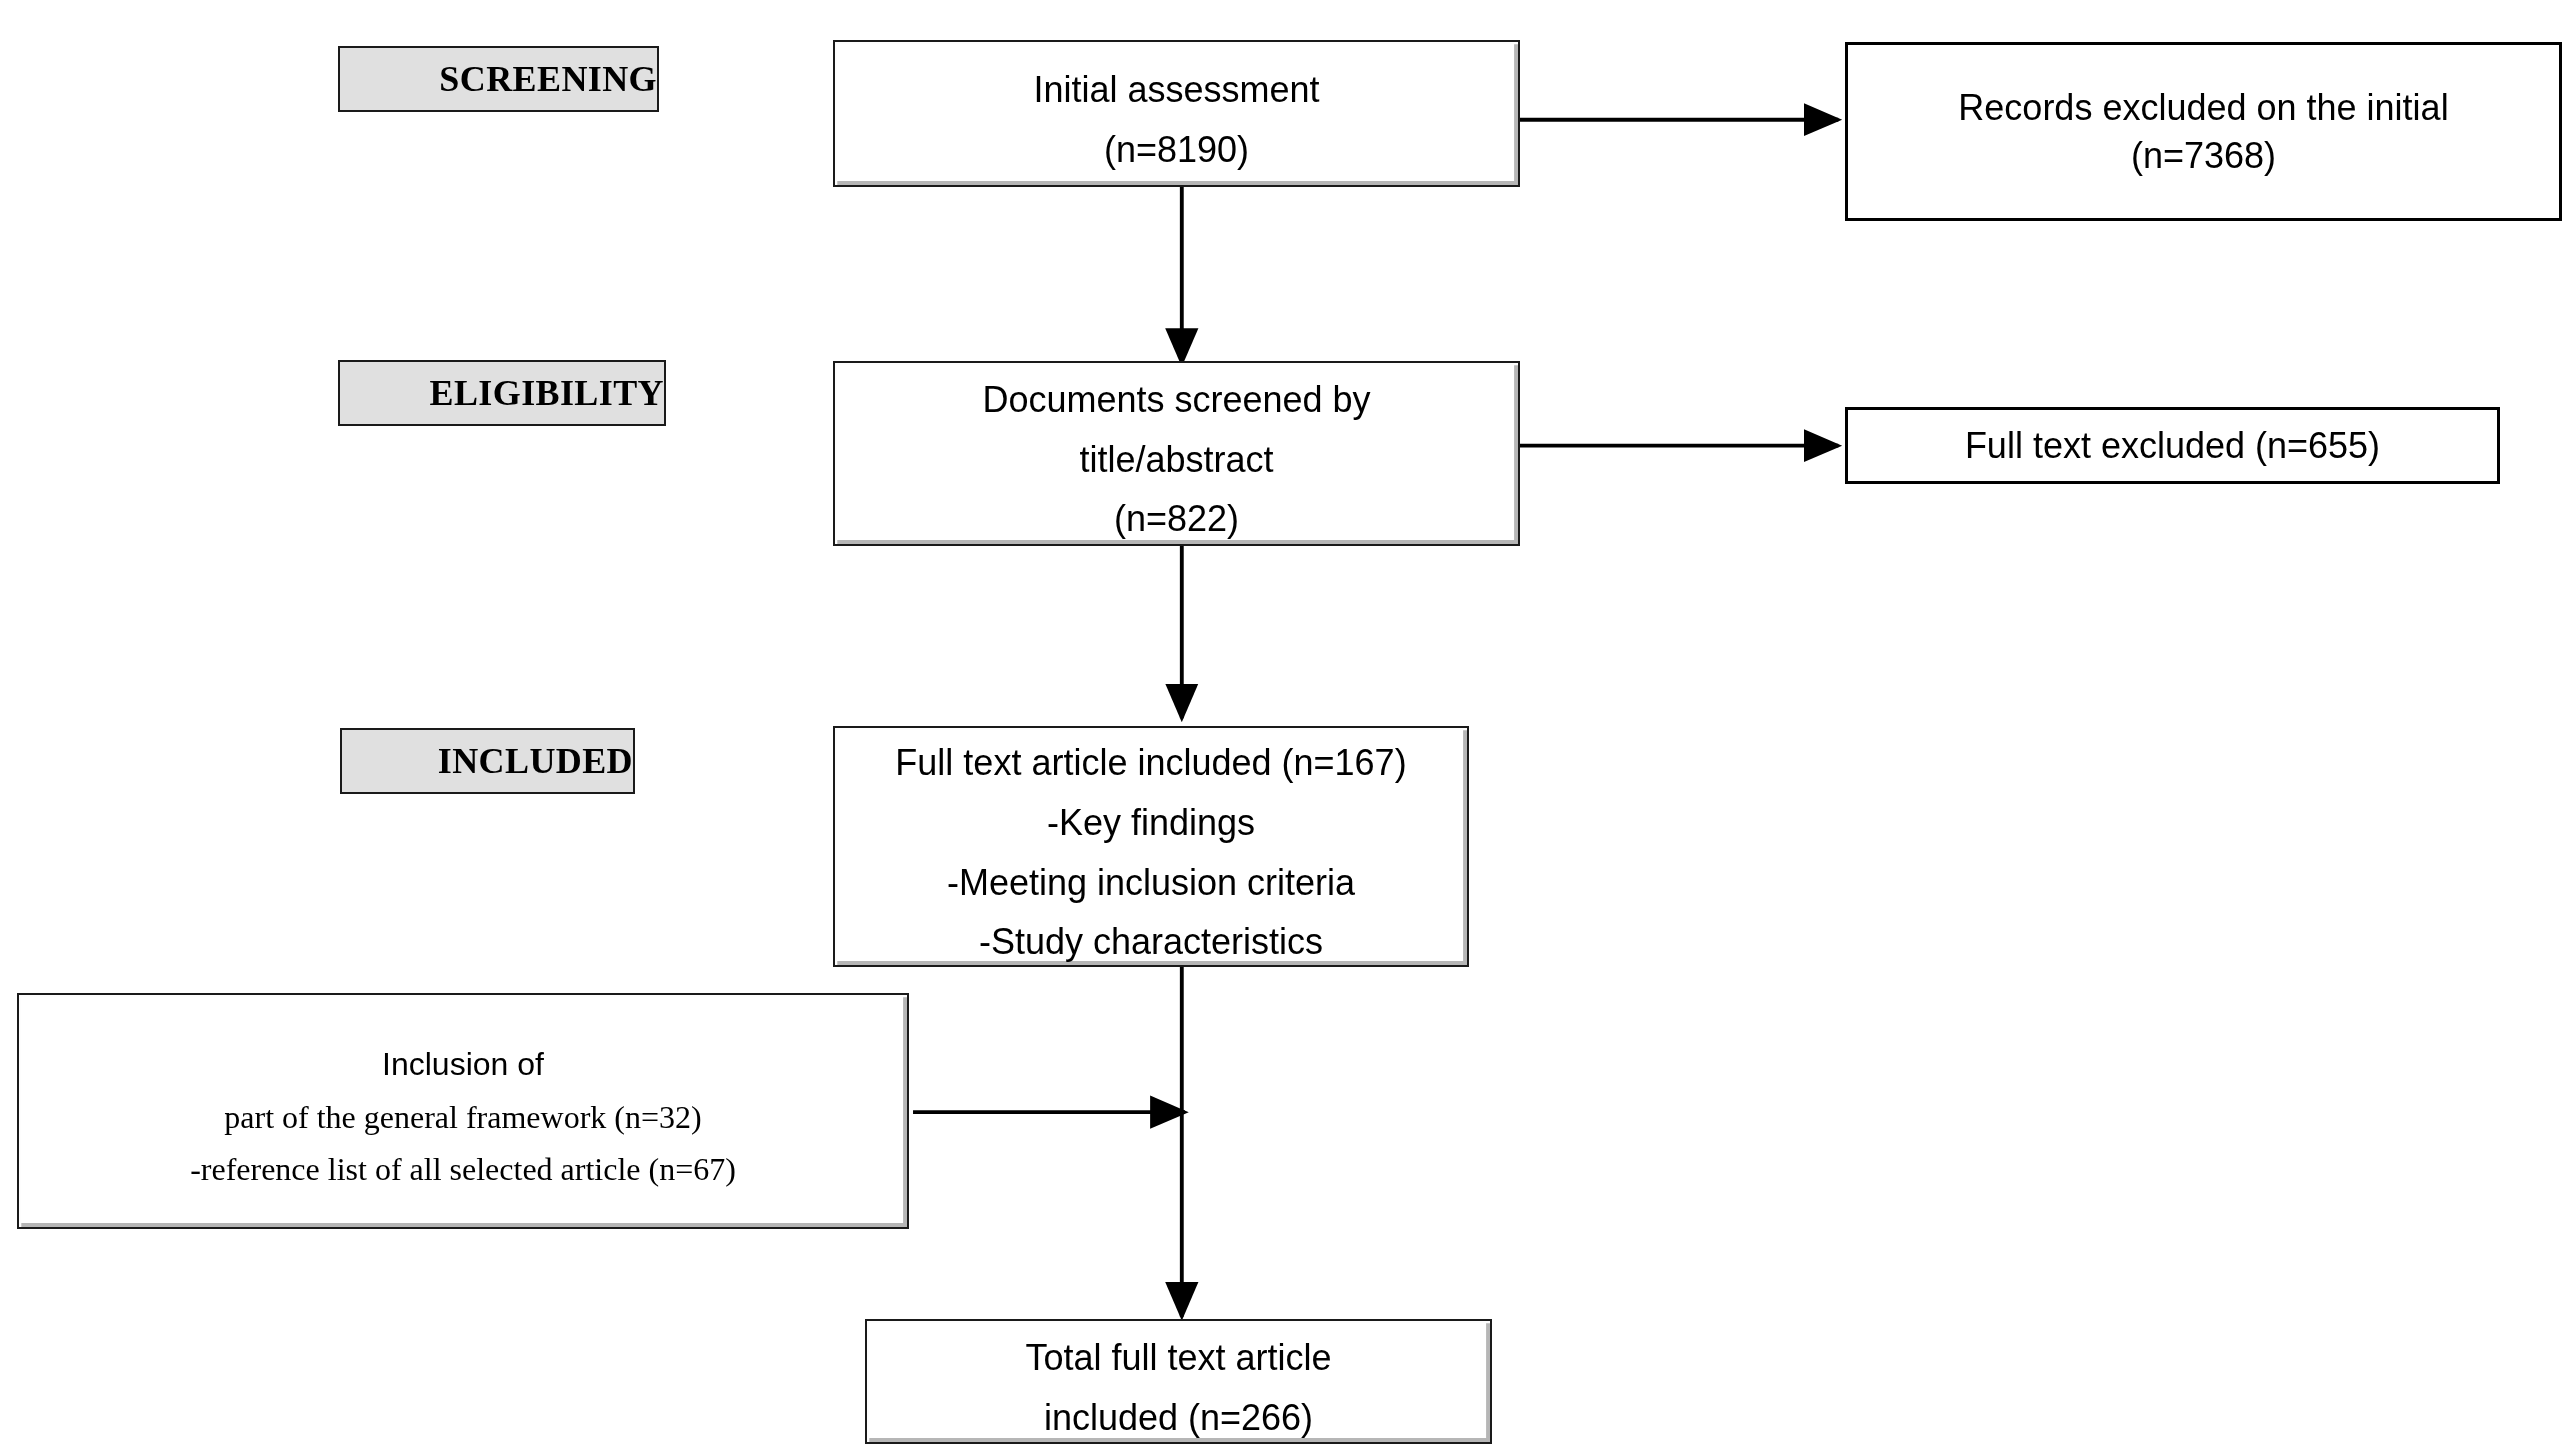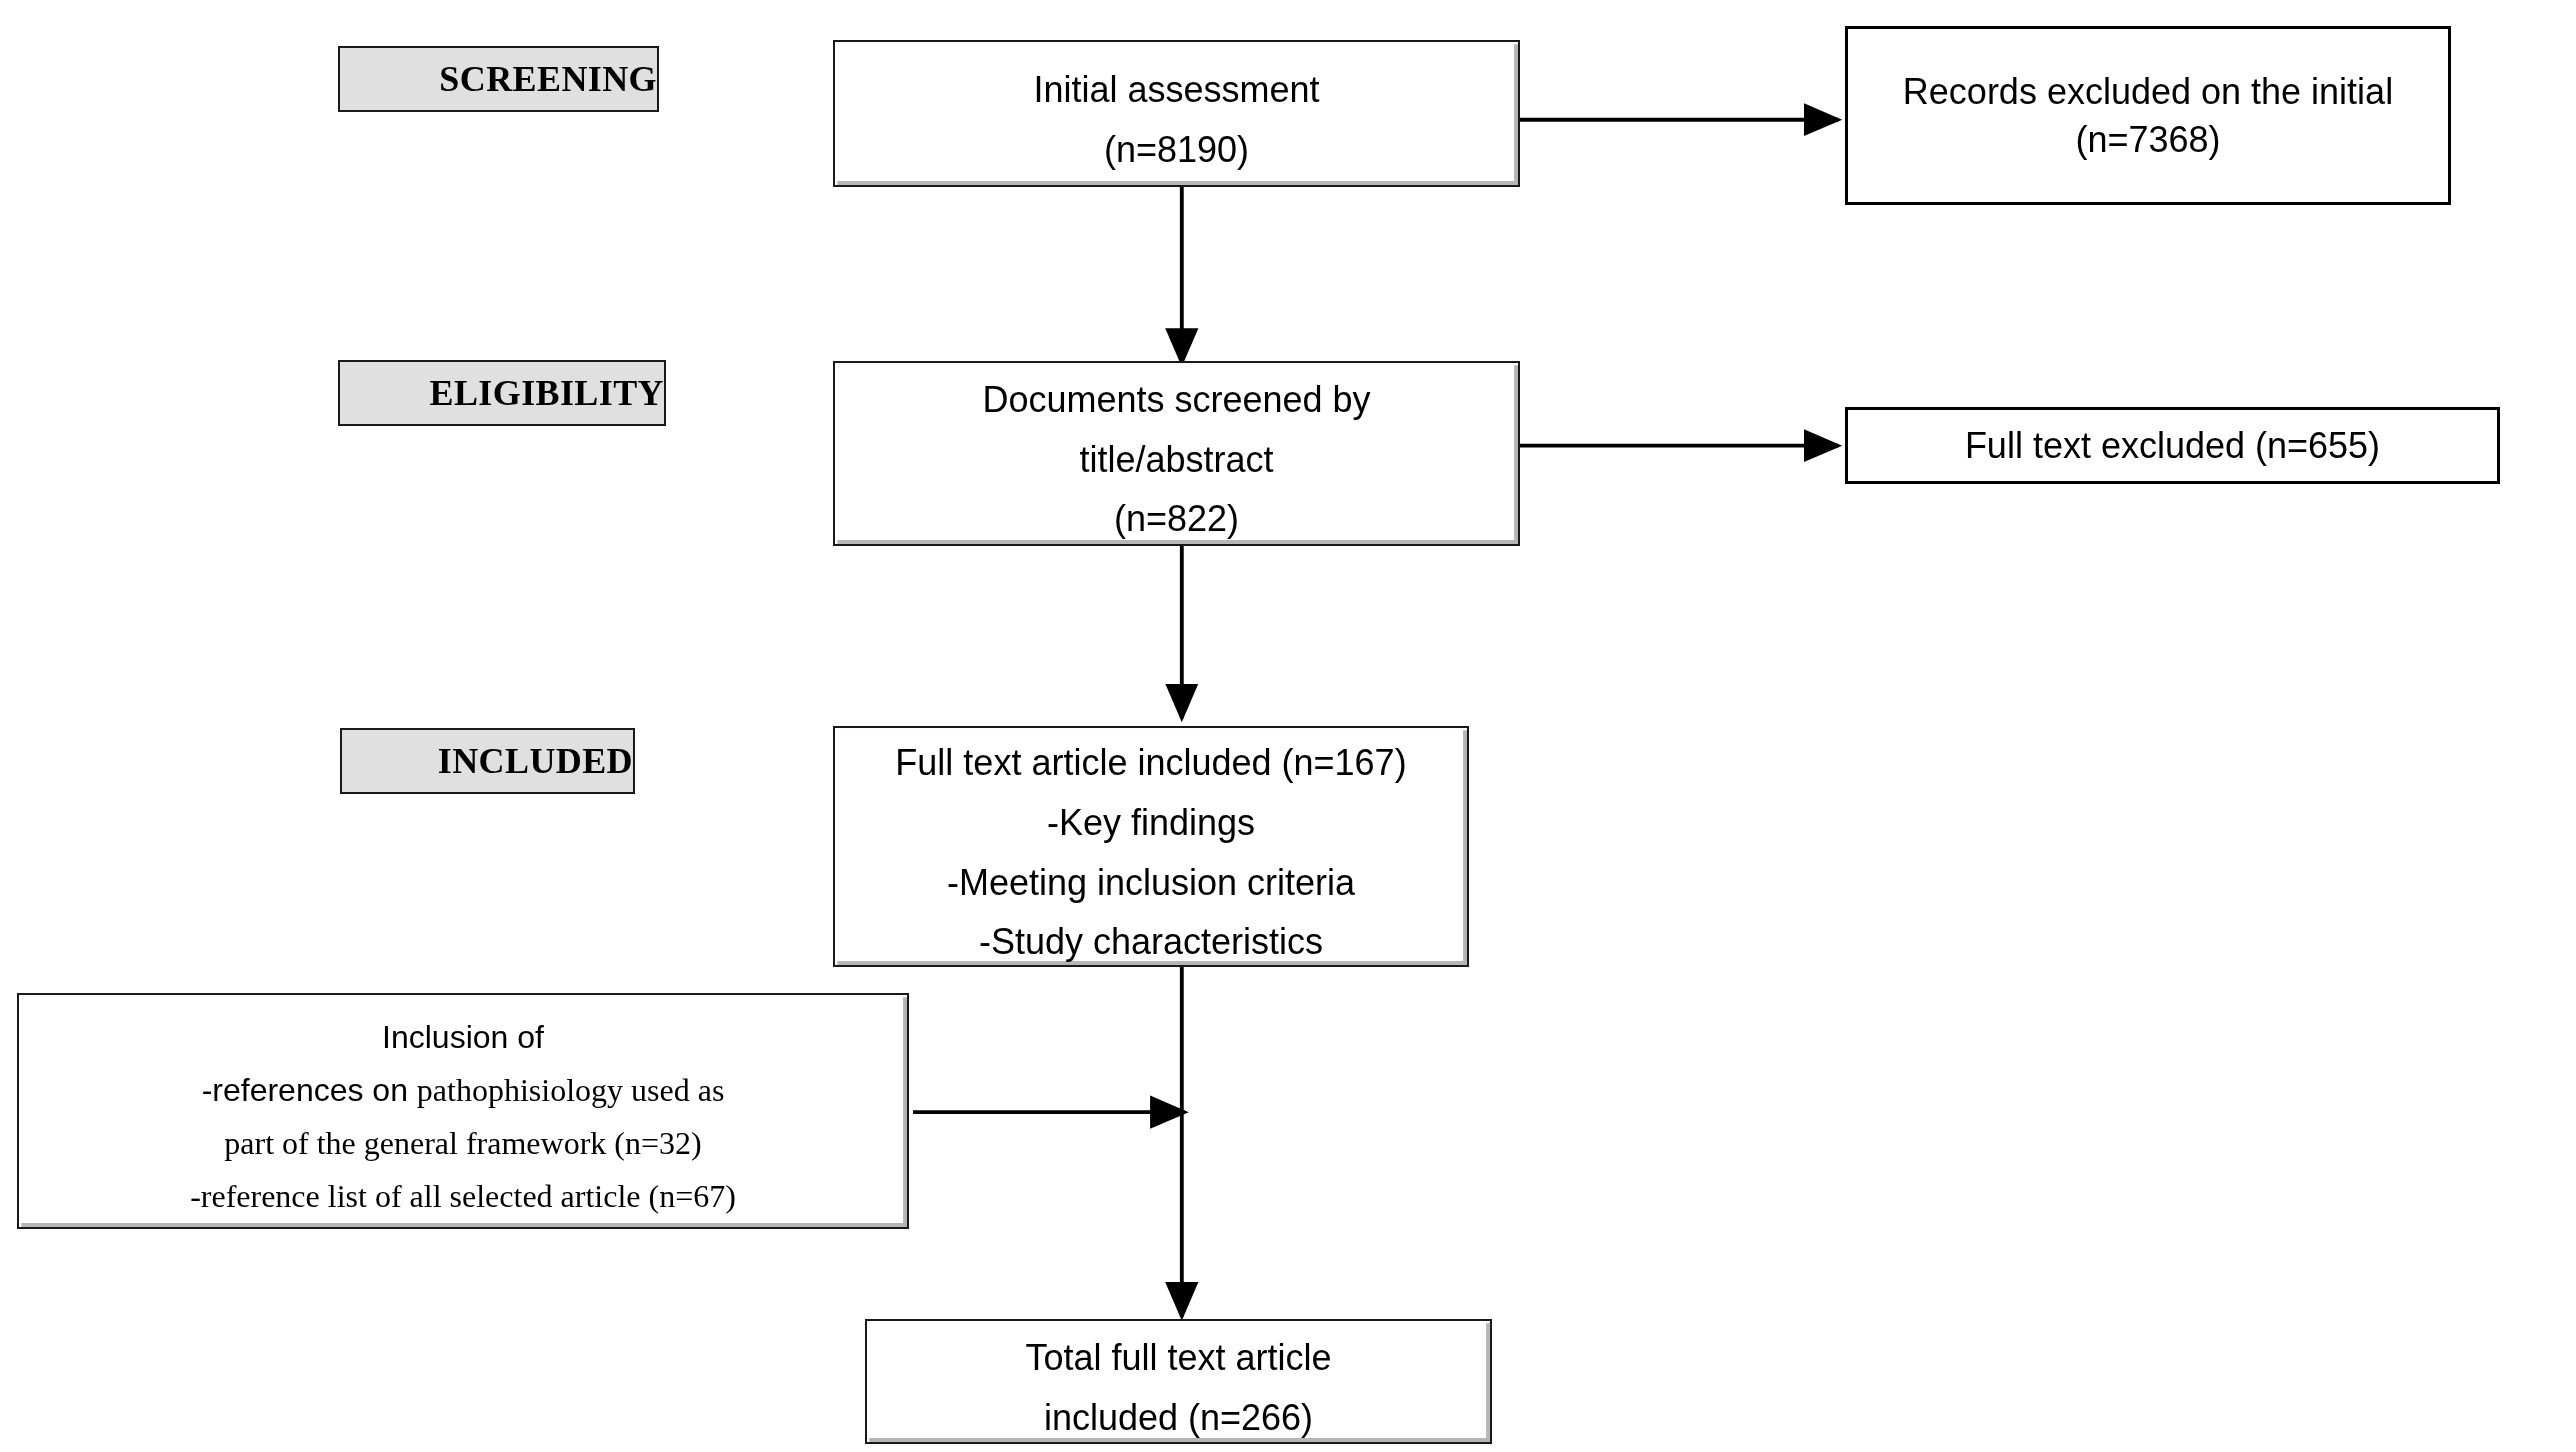--- a/index.html
+++ b/index.html
@@ -154,27 +154,26 @@
   <div class="flow-box" style="left:865px; top:1319px; width:627px; height:125px;">
     <div class="inner t-46">
       <span class="line">Total full text article</span>
       <span class="line">included (n=266)</span>
     </div>
   </div>
 
   <div class="flow-box" style="left:17px; top:993px; width:892px; height:236px;">
     <div class="inner" style="font-size:32px; line-height:1.28;">
       <span class="line mix-sans">Inclusion of</span>
-      <span class="line"><span class="mix-sans">-references on </span><span class="mix-serif">pathophisiology used as</span></span>
       <span class="line mix-serif">part of the general framework (n=32)</span>
       <span class="line mix-serif">-reference list of all selected article (n=67)</span>
     </div>
   </div>
 
-  <div class="side-box" style="left:1845px; top:26px; width:606px; height:179px;">
+  <div class="side-box" style="left:1845px; top:42px; width:717px; height:179px;">
     <div class="inner t-46">
       <span class="line">Records excluded on the initial</span>
       <span class="line">(n=7368)</span>
     </div>
   </div>
 
   <div class="side-box" style="left:1845px; top:407px; width:655px; height:77px;">
     <div class="inner t-46">
       <span class="line">Full text excluded (n=655)</span>
     </div>

